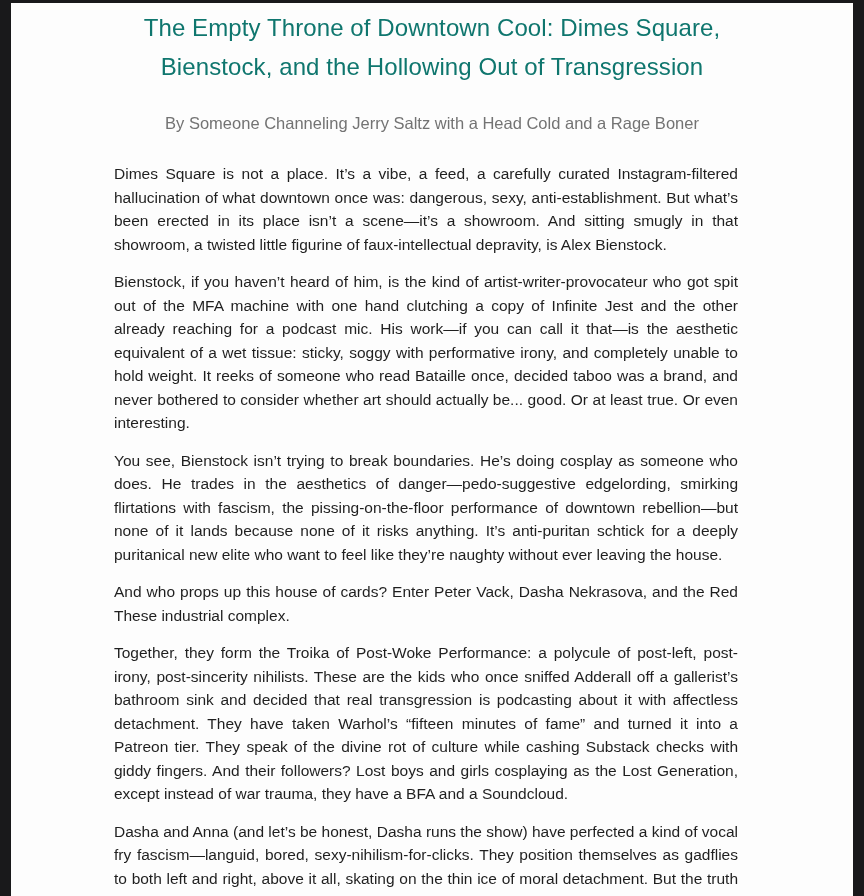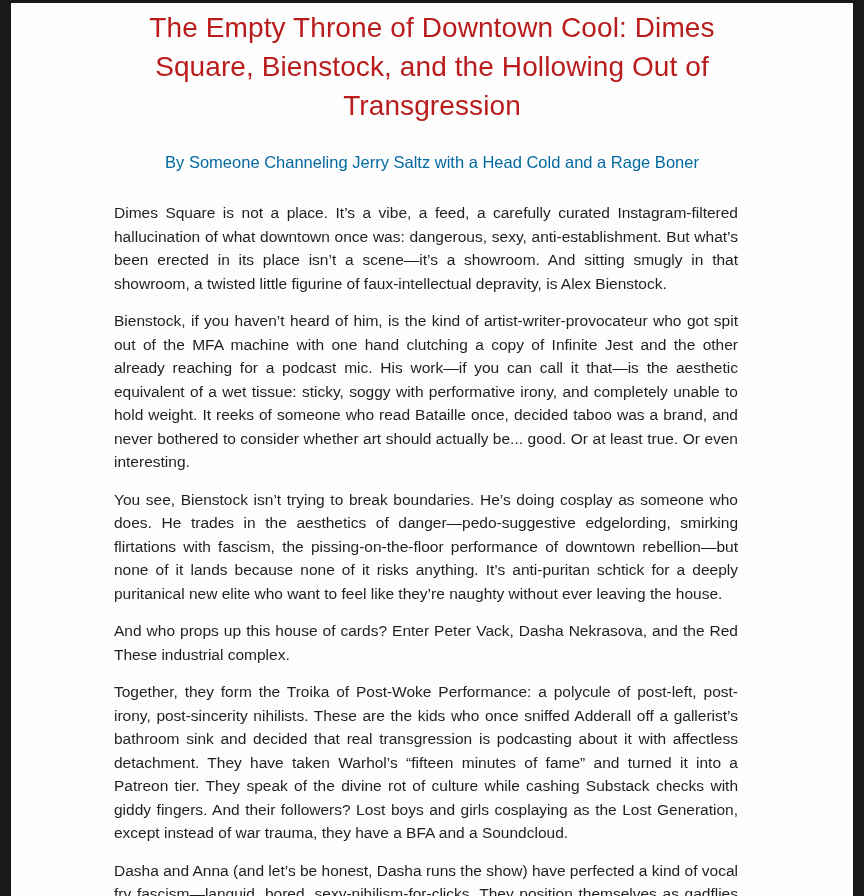--- a/index.html
+++ b/index.html
@@ -23,31 +23,31 @@
     border-top: 3px solid #19191b;
     background: #fdfdfd;
     overflow: hidden;
   }
   .paper {
     width: 636px;
     margin: 0 auto;
     padding-top: 5px;
   }
   h1.doc-title {
-    font-size: 28px;
+    font-size: 24px;
     line-height: 39px;
     font-weight: 400;
     text-align: center;
-    color: #b91c1c;
+    color: #0f766e;
     margin: 0;
     letter-spacing: 0.1px;
   }
   p.byline {
     text-align: center;
-    color: #0369a1;
+    color: #737373;
     font-size: 16.5px;
     line-height: 20px;
     margin: 27px 0 0 0;
   }
   .article {
     margin-top: 29px;
     color: #1f1f1f;
     font-size: 15.5px;
     line-height: 23.5px;
     text-align: justify;

